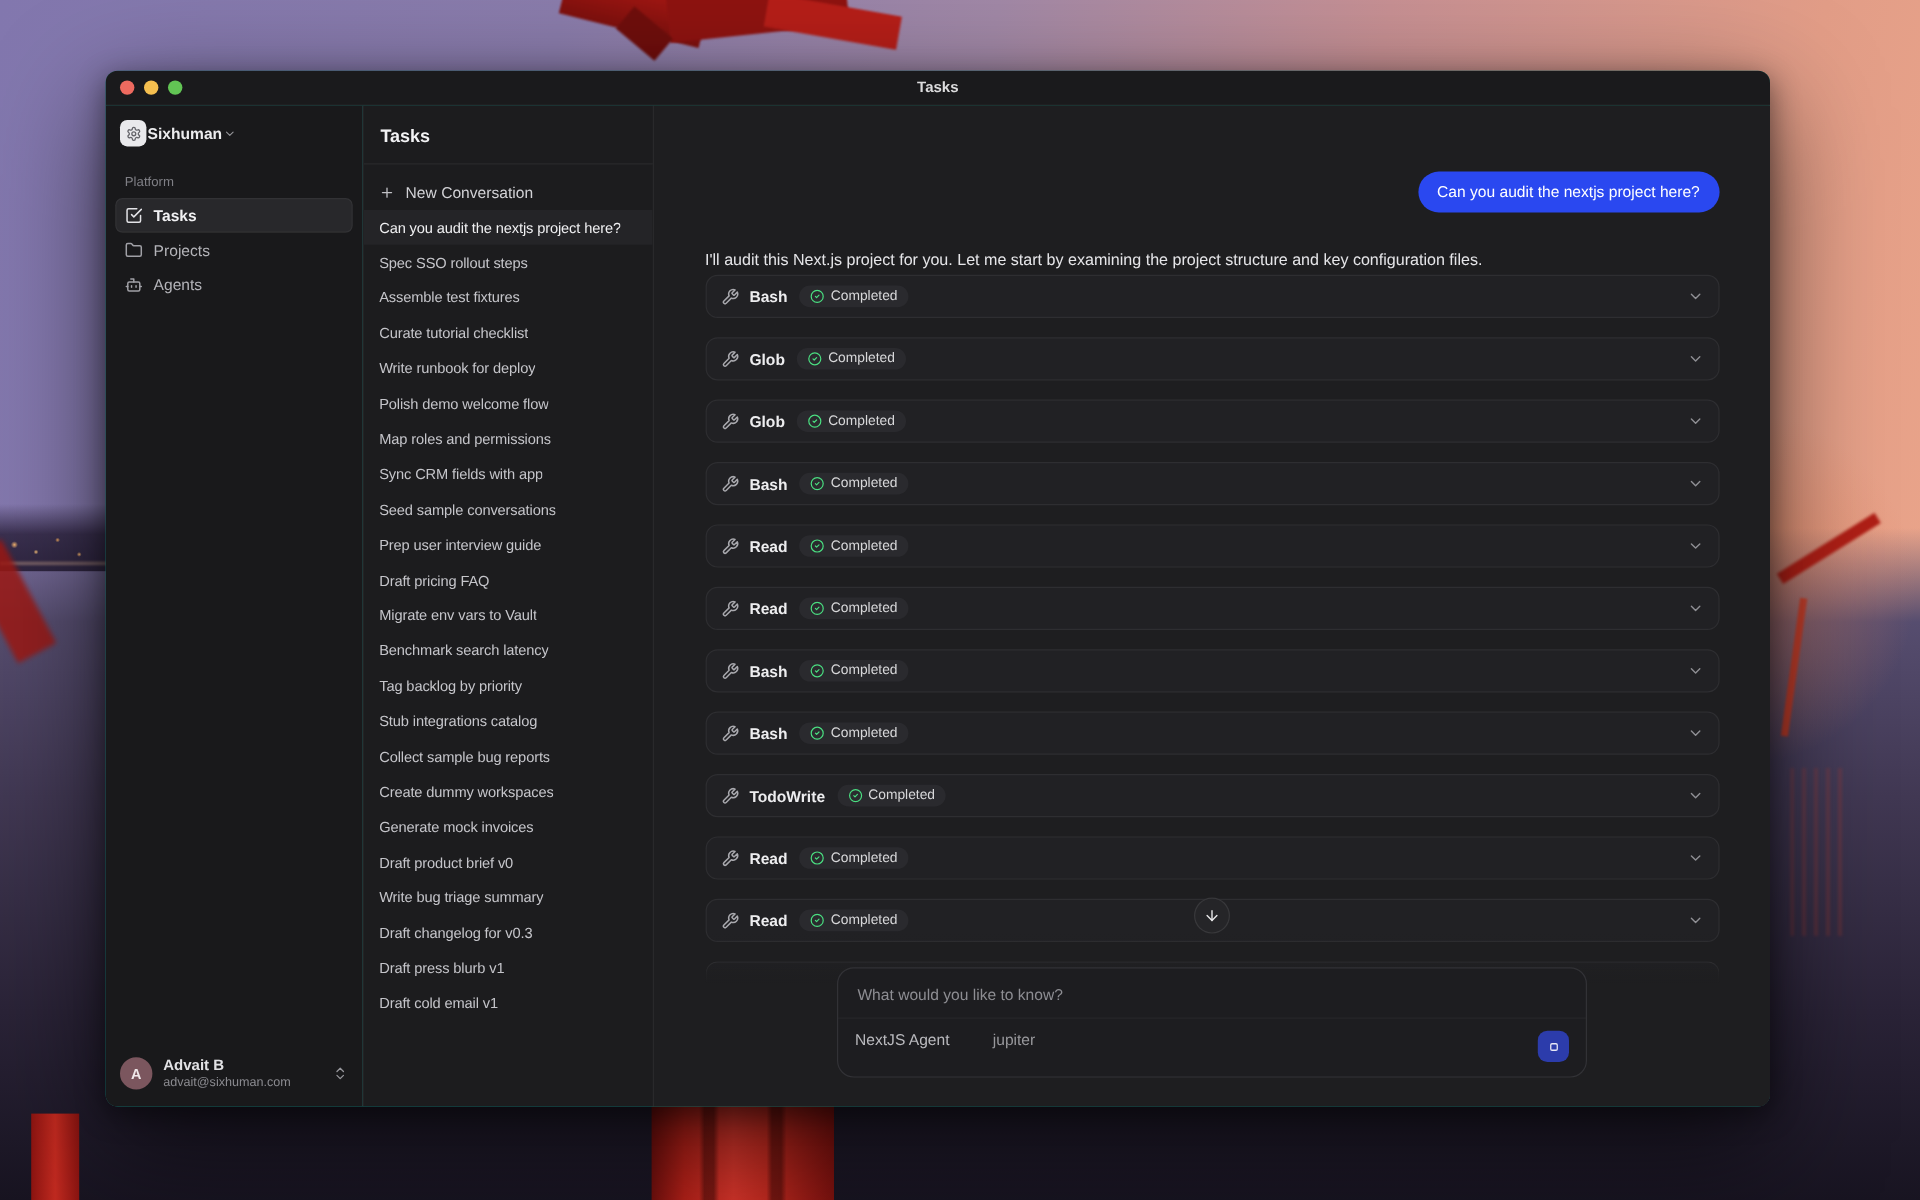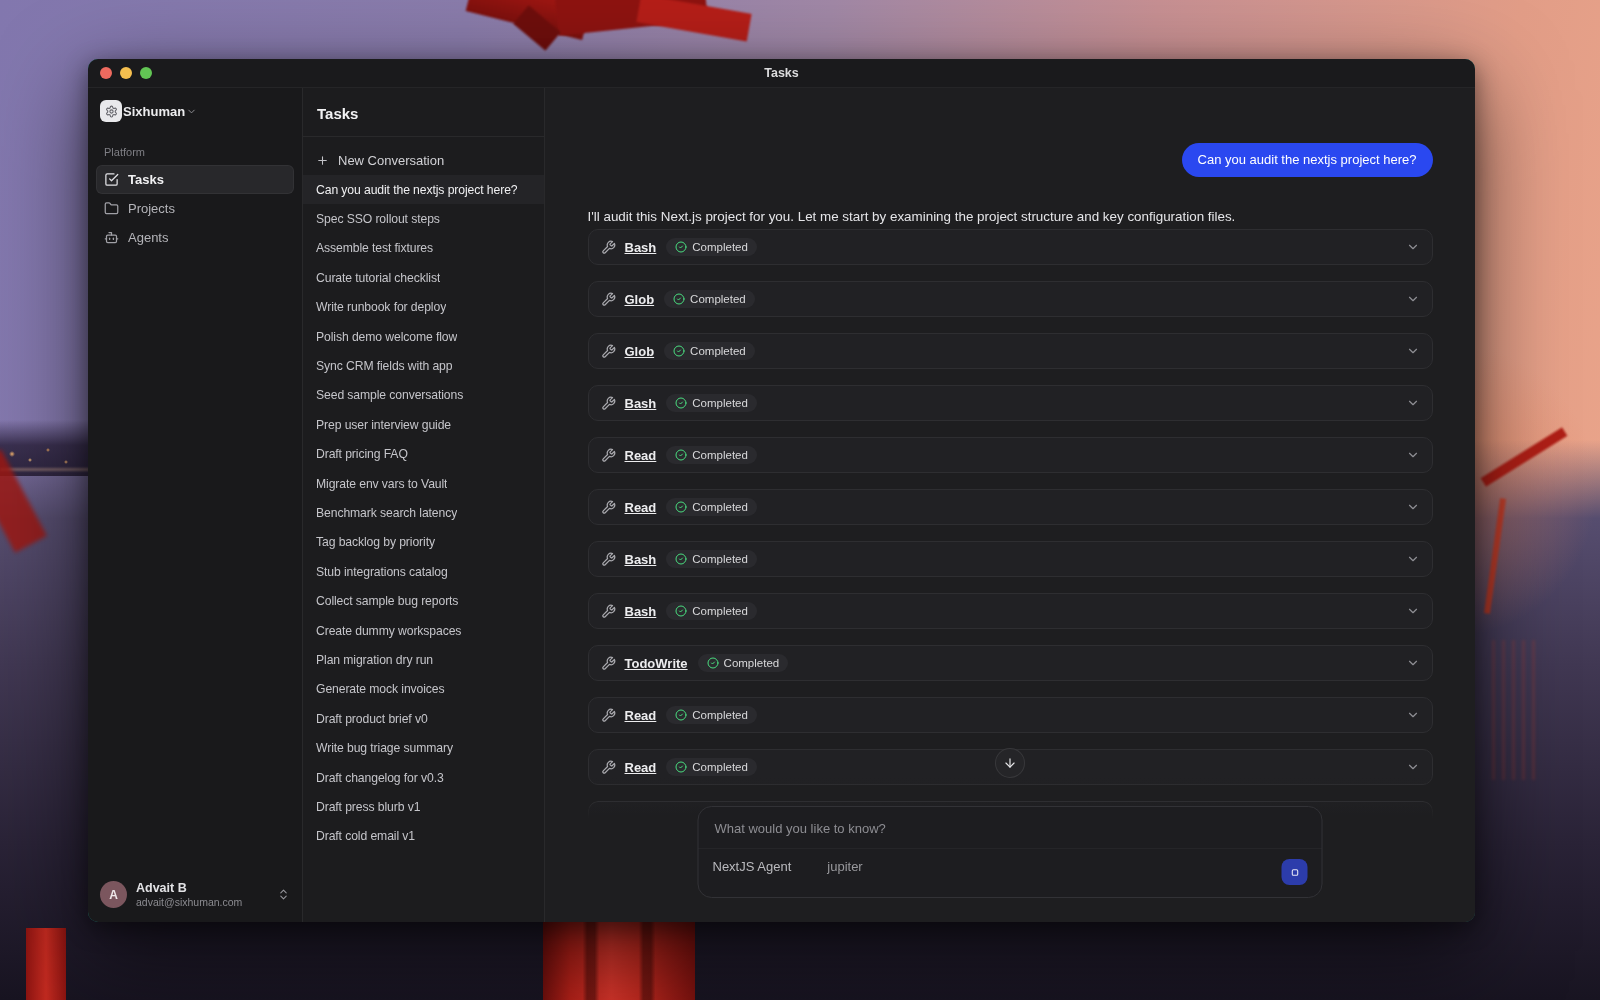--- a/index.html
+++ b/index.html
@@ -93,21 +93,21 @@
   .main { flex:1; position:relative; background:#1e1e20; overflow:hidden; }
   .chat-col { width:845px; margin:0 auto; }
   .bubble-row { display:flex; justify-content:flex-end; margin-top:55px; }
   .bubble { background:#2a48f0; color:#ffffff; font-size:13px; line-height:16px;
     padding:9px 16px; border-radius:18px; max-width:70%; }
   .assistant-msg { margin-top:31px; font-size:13.4px; line-height:18px; color:#e5e5e8; }
   .tools { margin-top:3px; }
   .tool-row { height:36px; margin-bottom:16px; border:1px solid #2e2e31; border-radius:10px;
     background:#212124; display:flex; align-items:center; padding:0 12px; }
   .tool-row .wrench { width:15px; height:15px; color:#a9a9ae; flex-shrink:0; }
-  .tool-name { margin-left:9px; font-size:13px; font-weight:700; color:#ededef;text-decoration:underline; }
+  .tool-name { margin-left:9px; font-size:13px; font-weight:700; color:#ededef; }
   .badge { margin-left:10px; display:flex; align-items:flex-start; gap:5px;
     background:#2a2a2e; border-radius:999px; padding:3px 9px; }
   .badge svg { width:12px; height:12px; color:#4ade80; }
   .badge span { font-size:11.5px; color:#d8d8da; }
   .row-chev { margin-left:auto; color:#8f8f94; display:flex; cursor:default; }
   .row-chev svg { width:14px; height:14px; }
   .row-stub { height:18px; border:1px solid rgba(255,255,255,.1); border-bottom:none;
     border-radius:10px 10px 0 0; background:#212124;
     -webkit-mask-image:linear-gradient(#000,transparent); mask-image:linear-gradient(#000,transparent); }
 
@@ -249,20 +249,23 @@
           <div class="conv-item">
     <span>Curate tutorial checklist</span>
   </div>
           <div class="conv-item">
     <span>Write runbook for deploy</span>
   </div>
           <div class="conv-item">
     <span>Polish demo welcome flow</span>
   </div>
           <div class="conv-item">
+    <span>Map roles and permissions</span>
+  </div>
+          <div class="conv-item">
     <span>Sync CRM fields with app</span>
   </div>
           <div class="conv-item">
     <span>Seed sample conversations</span>
   </div>
           <div class="conv-item">
     <span>Prep user interview guide</span>
   </div>
           <div class="conv-item">
     <span>Draft pricing FAQ</span>
@@ -277,23 +280,20 @@
     <span>Tag backlog by priority</span>
   </div>
           <div class="conv-item">
     <span>Stub integrations catalog</span>
   </div>
           <div class="conv-item">
     <span>Collect sample bug reports</span>
   </div>
           <div class="conv-item">
     <span>Create dummy workspaces</span>
-  </div>
-          <div class="conv-item">
-    <span>Plan migration dry run</span>
   </div>
           <div class="conv-item">
     <span>Generate mock invoices</span>
   </div>
           <div class="conv-item">
     <span>Draft product brief v0</span>
   </div>
           <div class="conv-item">
     <span>Write bug triage summary</span>
   </div>

